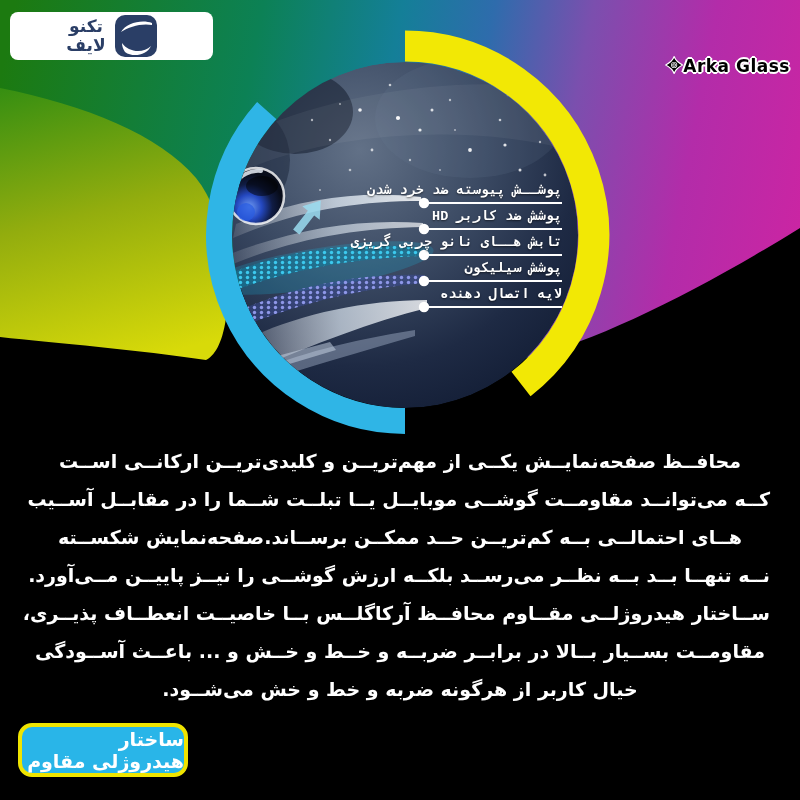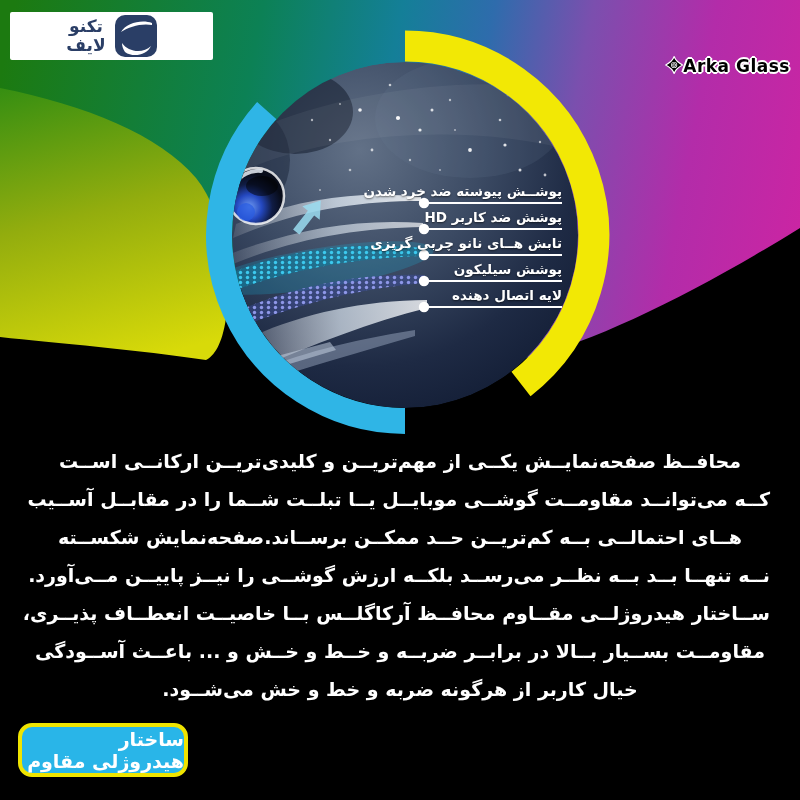--- a/index.html
+++ b/index.html
@@ -4,36 +4,36 @@
 <style>
   html,body{margin:0;padding:0;background:#000;}
   body{width:800px;height:800px;position:relative;overflow:hidden;
        font-family:"DejaVu Sans",sans-serif;}
   #bg-svg{position:absolute;left:0;top:0;width:800px;height:800px;}
 
   
   .layer-label{position:absolute;right:238px;width:140px;direction:rtl;}
   .layer-label .txt{display:block;text-align:right;white-space:nowrap;
       color:#fff;font-size:13.5px;font-weight:bold;line-height:20px;
-      text-shadow:0 1px 2px rgba(0,0,0,.55);}
+      text-shadow:0 1px 2px rgba(0,0,0,.55);font-family:Liberation Mono, monospace;}
 
   
   .body-text{position:absolute;left:30px;right:30px;top:442px;direction:rtl;}
   .body-line{height:38px;line-height:38px;text-align:center;white-space:nowrap;
       color:#fff;font-size:19px;font-weight:bold;}
 
   
   .cta{position:absolute;left:18px;top:723px;width:170px;height:54px;
       background:#29b5e8;border:4px solid #efe400;border-radius:14px;
       box-sizing:border-box;display:flex;align-items:center;justify-content:center;
       direction:rtl;color:#fff;font-size:19px;font-weight:bold;cursor:pointer;}
 
   
   .tl-box{position:absolute;left:10px;top:12px;width:203px;height:48px;
-      background:#fff;border-radius:2px;display:flex;align-items:center;
+      background:#fff;border-radius:8px;display:flex;align-items:center;
       justify-content:center;gap:9px;}
   .tl-text{color:#2a3e66;font-weight:bold;font-size:17px;line-height:19px;
       text-align:center;direction:rtl;}
   .tl-mark{width:42px;height:42px;flex:0 0 auto;}
 
   
   .ag-box{position:absolute;left:665px;top:6px;width:125px;height:118px;
       display:flex;align-items:center;}
   .ag-name{margin-top:2px;color:#000;font-weight:bold;font-size:17px;
       letter-spacing:.5px;white-space:nowrap;

